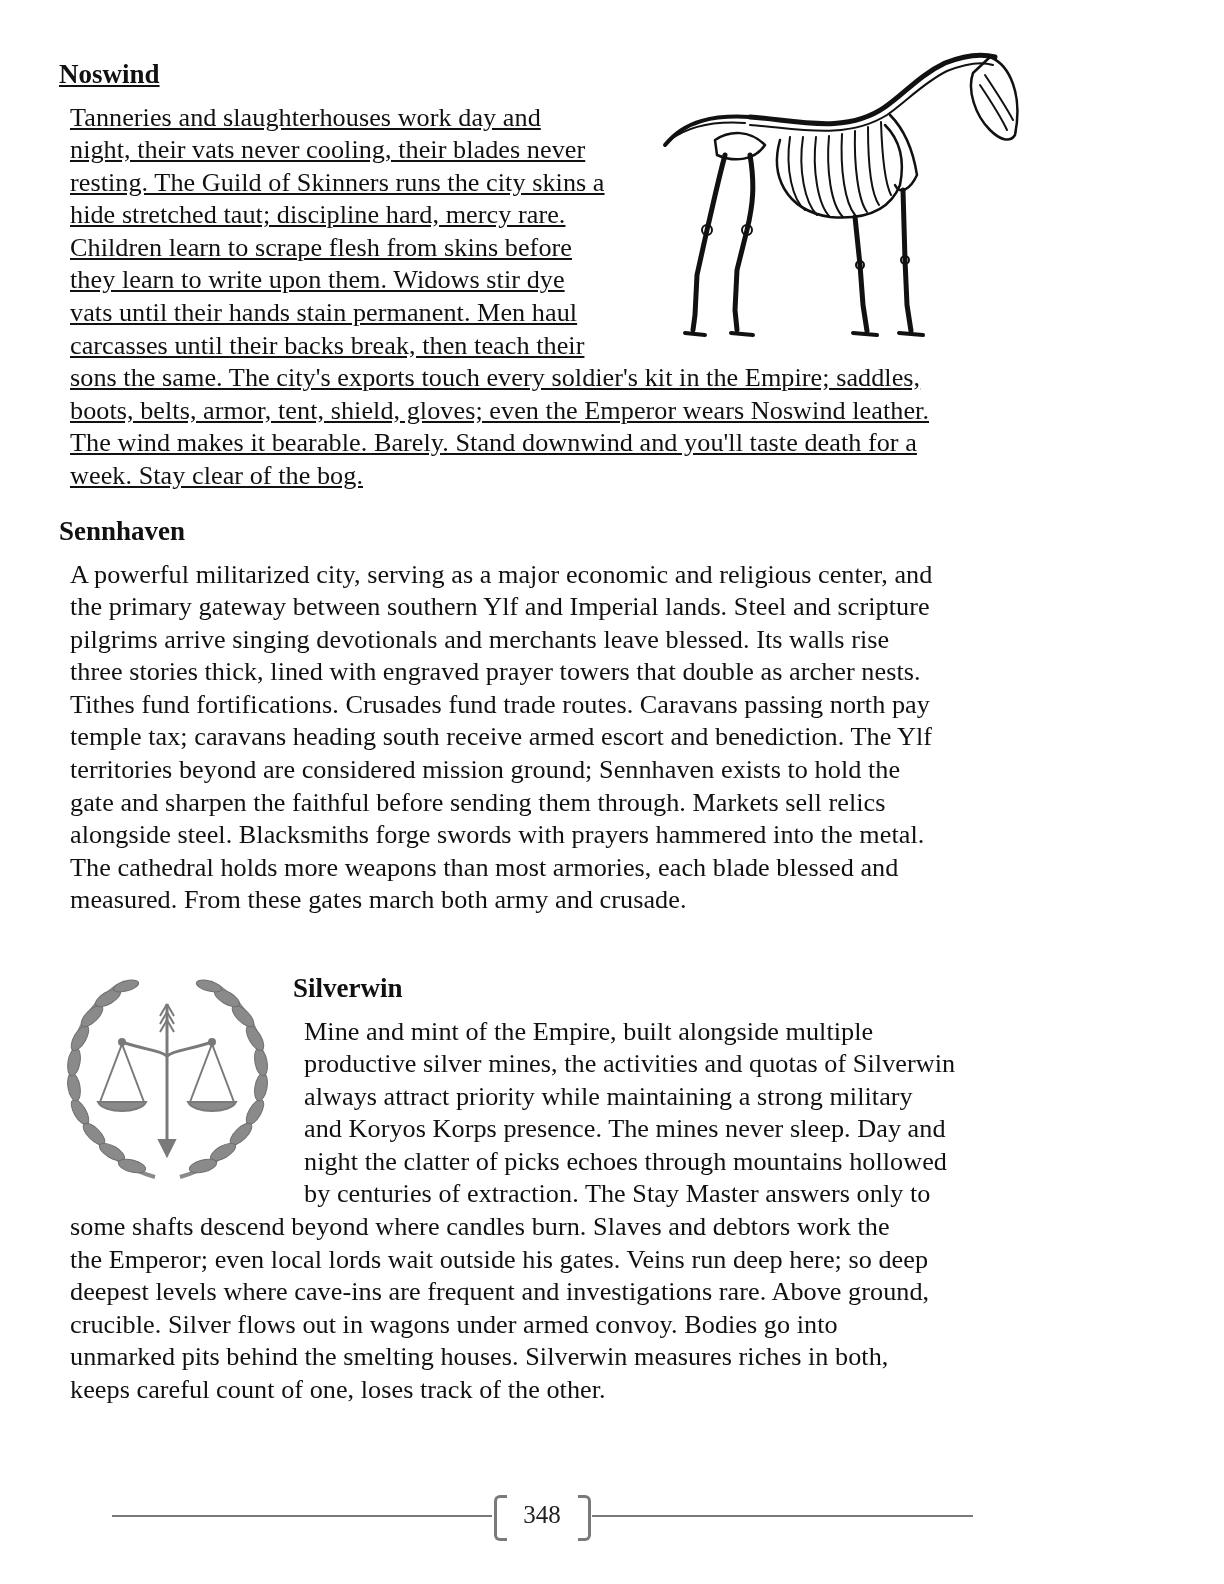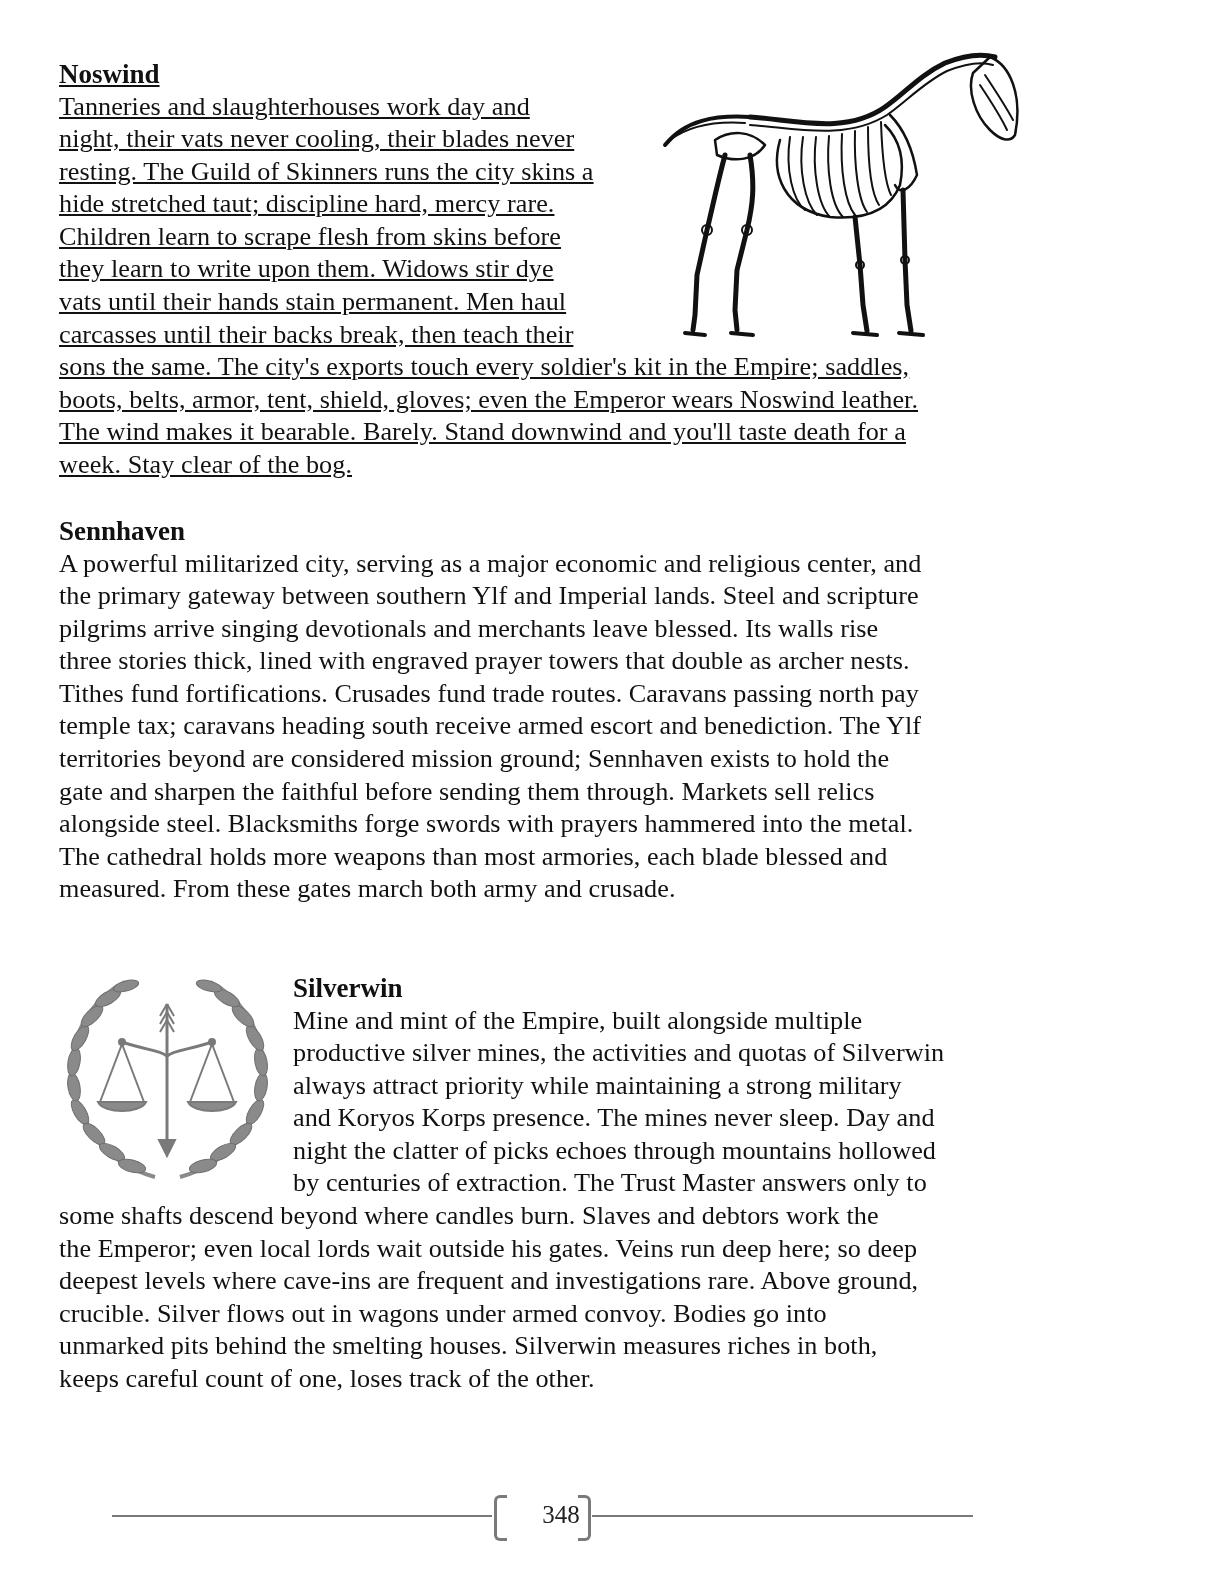--- a/index.html
+++ b/index.html
@@ -8,41 +8,41 @@
       position: absolute; left: 0; top: 0; width: 1224px; height: 1584px;
       font-family: "DejaVu Serif", serif; color: #111;
     }
     .section { position: absolute; left: 59px; width: 970px; }
     .heading {
       font-family: "Liberation Serif", serif; font-weight: bold;
       font-size: 27px; line-height: 32.5px; margin: 0;
     }
     .body-text {
       font-family: "Liberation Serif", serif;
-      font-size: 26.2px; line-height: 32.6px; margin: 0;
+      font-size: 26.2px; line-height: 32.6px; margin: 11px;
       letter-spacing: 0.05px;
     }
     .line { display: block; white-space: nowrap; }
     #noswind { top: 58px; text-decoration: underline; }
     #sennhaven { top: 515px; }
     #silverwin { top: 972px; }
     .indent { padding-left: 234px; }
 
     .skeleton { position: absolute; left: 655px; top: 45px; width: 375px; height: 300px; }
     .emblem { position: absolute; left: 60px; top: 972px; width: 215px; height: 215px; }
 
     .footer { position: absolute; left: 0; top: 1495px; width: 1224px; height: 46px; }
     .footer-line { position: absolute; top: 20px; height: 2px; background: #7a7a7a; }
     .footer-line.left { left: 112px; width: 380px; }
     .footer-line.right { left: 592px; width: 381px; }
     .bracket { position: absolute; top: 0; width: 10px; height: 40px; border: 3px solid #7a7a7a; }
     .bracket.l { left: 494px; border-right: none; border-radius: 6px 0 0 6px; }
     .bracket.r { left: 578px; border-left: none; border-radius: 0 6px 6px 0; }
     .page-number {
-      position: absolute; left: 526px; width: 70px; top: 6px; text-align: center;
+      position: absolute; left: 507px; width: 70px; top: 6px; text-align: center;
       font-family: "Liberation Serif", serif; font-size: 25px; color: #222;
     }
   </style>
 </head>
 <body>
 
 <div class="page">
 
   <div class="section" id="noswind">
     <h2 class="heading">Noswind</h2>
@@ -168,21 +168,21 @@
   </svg>
 
   <div class="section" id="silverwin">
     <h2 class="heading indent">Silverwin</h2>
     <p class="body-text">
       <span class="line indent">Mine and mint of the Empire, built alongside multiple</span>
       <span class="line indent">productive silver mines, the activities and quotas of Silverwin</span>
       <span class="line indent">always attract priority while maintaining a strong military</span>
       <span class="line indent">and Koryos Korps presence. The mines never sleep. Day and</span>
       <span class="line indent">night the clatter of picks echoes through mountains hollowed</span>
-      <span class="line indent">by centuries of extraction. The Trust Master answers only to</span>
+      <span class="line indent">by centuries of extraction. The Stay Master answers only to</span>
       <span class="line">some shafts descend beyond where candles burn. Slaves and debtors work the</span>
       <span class="line">the Emperor; even local lords wait outside his gates. Veins run deep here; so deep</span>
       <span class="line">deepest levels where cave-ins are frequent and investigations rare. Above ground,</span>
       <span class="line">crucible. Silver flows out in wagons under armed convoy. Bodies go into</span>
       <span class="line">unmarked pits behind the smelting houses. Silverwin measures riches in both,</span>
       <span class="line">keeps careful count of one, loses track of the other.</span>
     </p>
   </div>
 
   <div class="footer">

